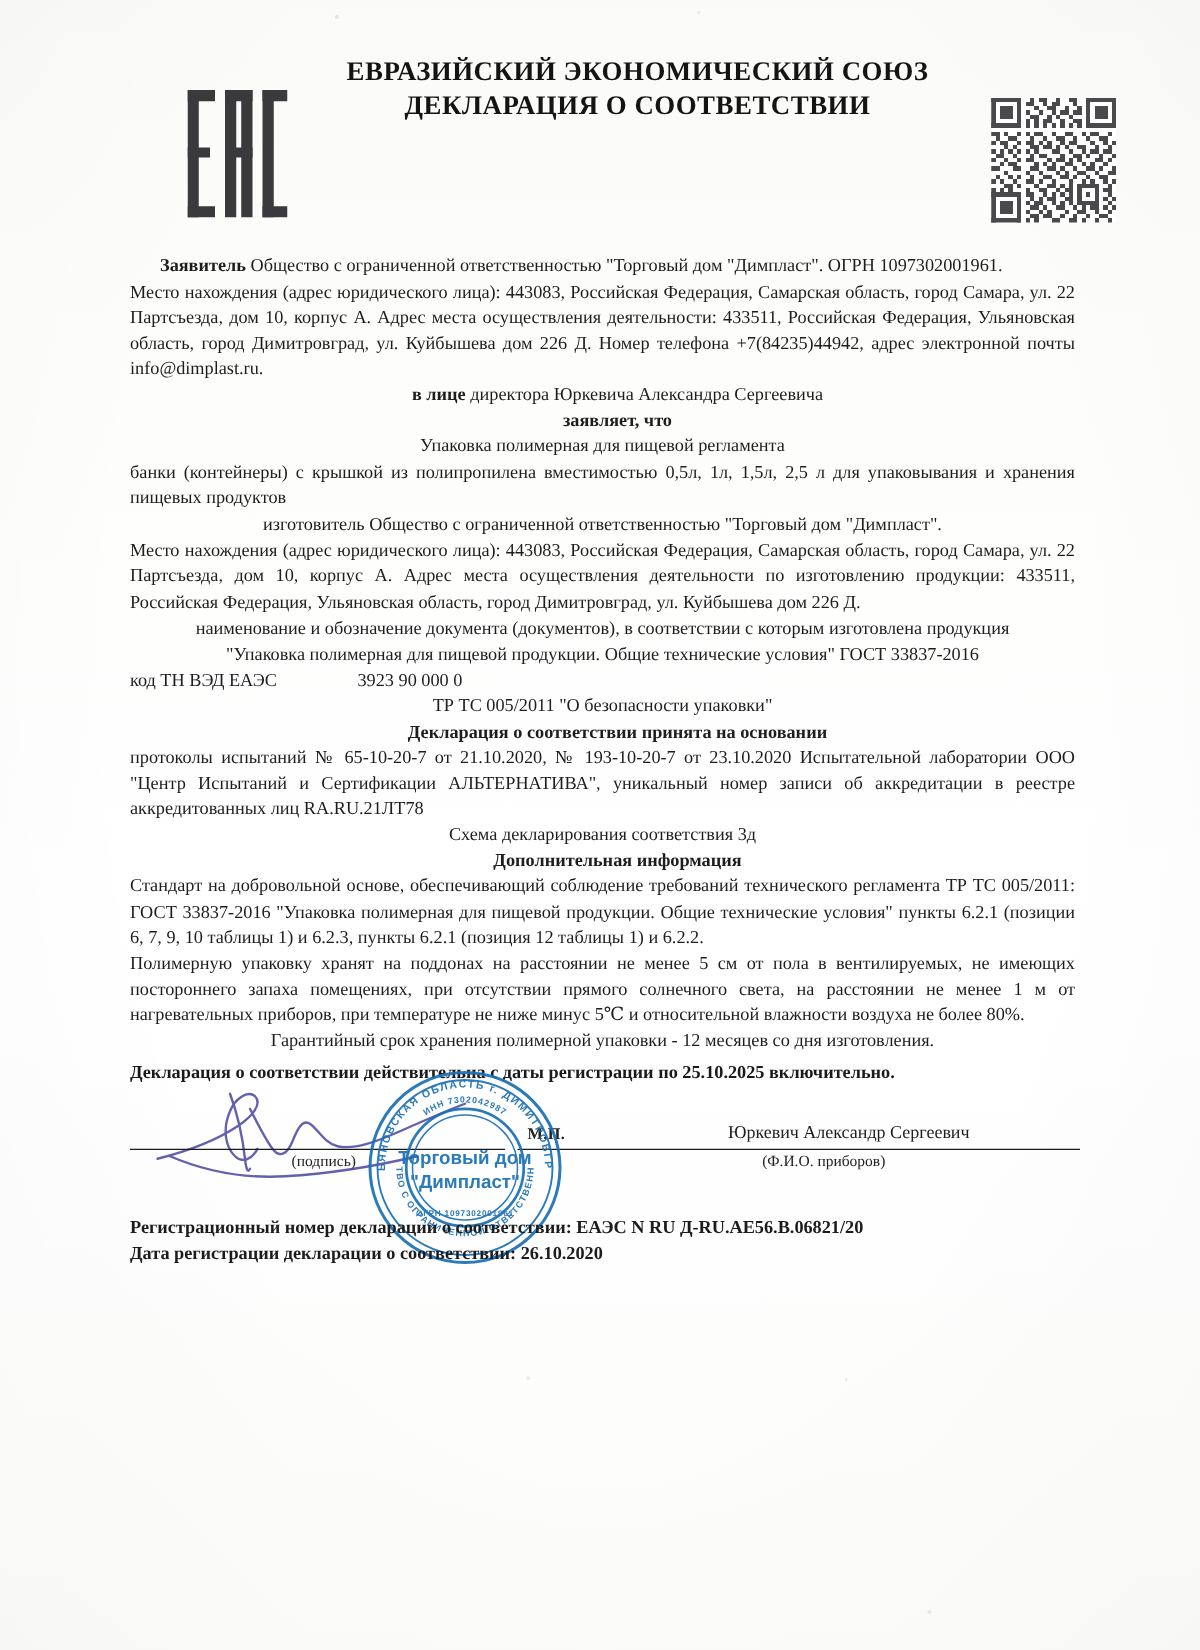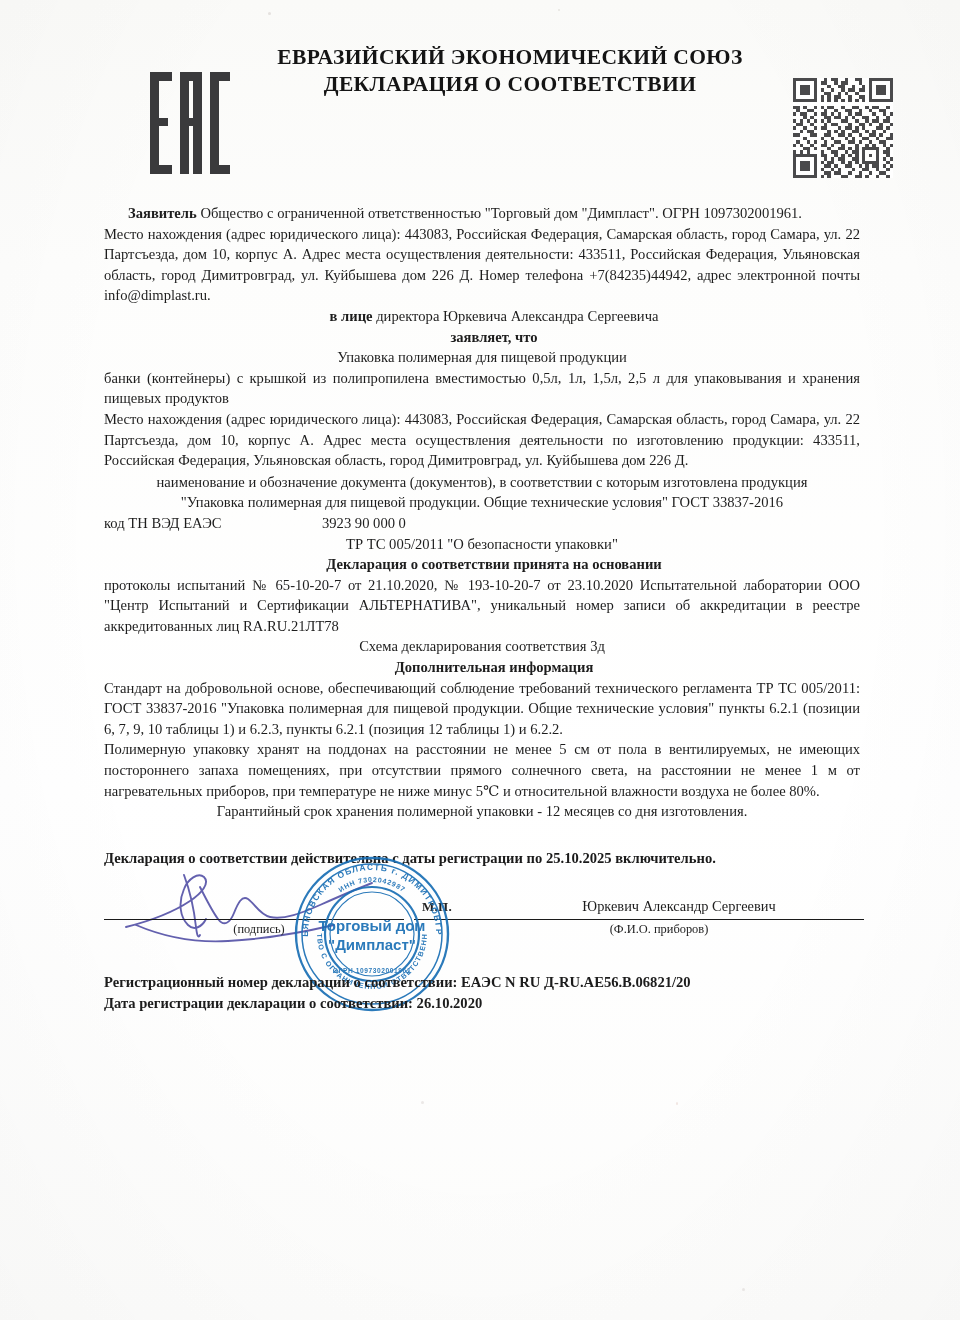--- a/index.html
+++ b/index.html
@@ -88,21 +88,20 @@
     text-justify: inter-word;
   }
   .p.nojust { text-align: center; }
   .b { font-weight: bold; }
   .lbl { font-weight: bold; margin-left: 24px; }
   .blk { margin-top: 1px; }
 
   .code-row {
     display: flex;
     white-space: pre;
-    gap: 36px;
   }
   .code-row .code-label { width: 182px; }
 
   
   #validity {
     position: absolute;
     left: 104px;
     top: 850px;
     width: 760px;
     font-size: 14.6px;
@@ -484,24 +483,25 @@
   <div id="content" class="layer">
 
     <p class="p"><span class="lbl">Заявитель</span><span> Общество с ограниченной ответственностью "Торговый дом "Димпласт". ОГРН 1097302001961.</span></p>
 
     <p class="p">Место нахождения (адрес юридического лица): 443083, Российская Федерация, Самарская область, город Самара, ул. 22 Партсъезда, дом 10, корпус А. Адрес места осуществления деятельности: 433511, Российская Федерация, Ульяновская область, город Димитровград, ул. Куйбышева дом 226 Д. Номер телефона +7(84235)44942, адрес электронной почты info@dimplast.ru.</p>
 
     <p class="p nojust"><span class="lbl">в лице</span><span> директора Юркевича Александра Сергеевича</span></p>
 
     <p class="p nojust lbl">заявляет, что</p>
 
-    <p class="p nojust">Упаковка полимерная для пищевой продукции</p>
+    <p class="p nojust">Упаковка полимерная для пищевой регламента</p>
 
     <p class="p">банки (контейнеры) с крышкой из полипропилена вместимостью 0,5л, 1л, 1,5л, 2,5 л для упаковывания и хранения пищевых продуктов</p>
 
+    <p class="p nojust blk">изготовитель Общество с ограниченной ответственностью "Торговый дом "Димпласт".</p>
 
     <p class="p">Место нахождения (адрес юридического лица): 443083, Российская Федерация, Самарская область, город Самара, ул. 22 Партсъезда, дом 10, корпус А. Адрес места осуществления деятельности по изготовлению продукции: 433511, Российская Федерация, Ульяновская область, город Димитровград, ул. Куйбышева дом 226 Д.</p>
 
     <p class="p nojust blk">наименование и обозначение документа (документов), в соответствии с которым изготовлена продукция</p>
 
     <p class="p nojust">"Упаковка полимерная для пищевой продукции. Общие технические условия" ГОСТ 33837-2016</p>
 
     <div class="p code-row">
       <span class="code-label">код ТН ВЭД ЕАЭС</span>
       <span>3923 90 000 0</span>

